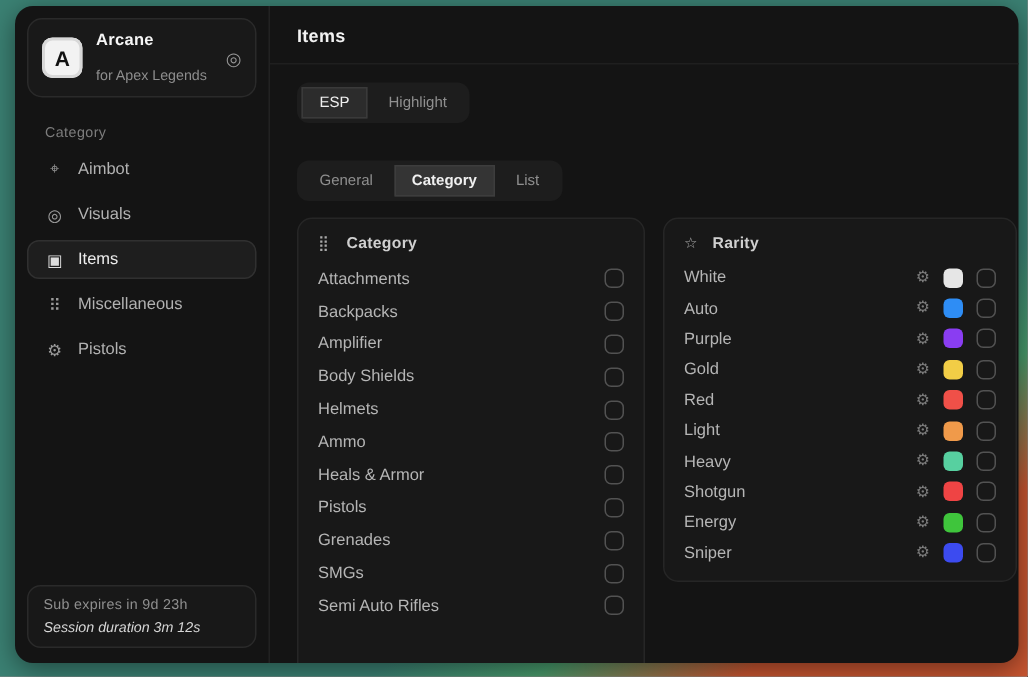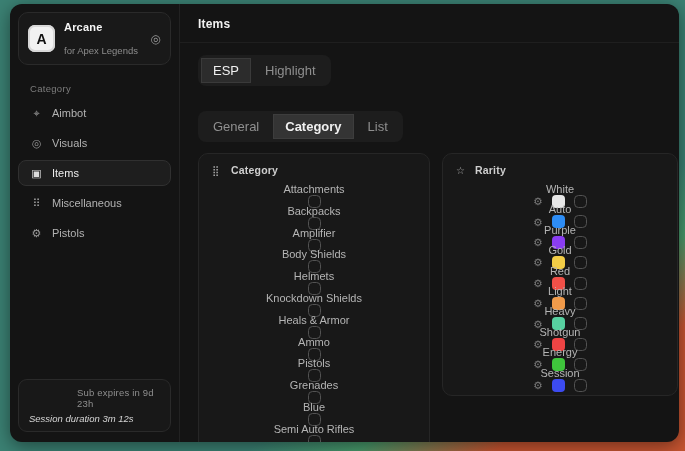--- a/index.html
+++ b/index.html
@@ -35,50 +35,50 @@
     border:1px solid transparent; border-radius:8px; color:#b2b2b2; font-size:11px; cursor:default;
   }
   .nav-item.selected { background:#1e1e1e; border-color:#303030; color:#ededed; }
   .nav-icon { width:13px; font-size:11px; color:#9a9a9a; text-align:center; }
   .nav-item.selected .nav-icon { color:#dcdcdc; }
   .side-spacer { flex:1; }
   .session-card {
     border:1px solid #2a2a2a; border-radius:9px; background:#181818;
     padding:7px 10px; margin-bottom:2px;
   }
-  .session-l1 { color:#8f8f8f; font-size:9.5px; letter-spacing:.2px;margin-left:48px; }
+  .session-l1 { color:#8f8f8f; font-size:9.5px; letter-spacing:.2px; }
   .session-l2 { color:#d6d6d6; font-size:9.5px; margin-top:4px;font-style:italic; }
   
   .main { flex:1; border-left:1px solid #222; display:flex; flex-direction:column; }
   .main-header { padding:13px 18px 11px; border-bottom:1px solid #1f1f1f; }
   .main-title { color:#f2f2f2; font-size:12px; font-weight:bold; letter-spacing:.2px; }
   .controls { padding:12px 18px 0; }
   .seg {
     display:inline-flex; background:#1d1d1d; border-radius:8px; padding:3px; gap:2px;
   }
   .seg-btn {
-    font-size:13px; color:#8f8f8f; padding:4px 11px; border-radius:0;
+    font-size:10px; color:#8f8f8f; padding:4px 11px; border-radius:0;
     border:1px solid transparent; background:transparent; cursor:default;
     font-family:"Liberation Sans", sans-serif;
   }
   .seg-btn.on { background:#2c2c2c; border-color:#3a3a3a; color:#f0f0f0; }
   .tabs-row { margin-top:13px; }
   .tabs-row .seg-btn.on { background:#343434; border-color:#3d3d3d; font-weight:bold; }
   .panels { display:flex; gap:12px; padding:11px 18px 0; align-items:flex-start; }
   .panel {
     background:#181818; border:1px solid #262626; border-radius:10px;
     padding:10px 13px 8px; width:232px;
   }
   .panel.tall { height:352px; }
   .panel-head { display:flex; align-items:center; gap:7px; margin-bottom:7px; }
   .panel-head-icon { color:#a8a8a8; font-size:10px; width:12px; }
   .panel-head-label { color:#cfcfcf; font-size:10.5px; font-weight:bold; letter-spacing:.2px; }
   .row {
     display:flex; align-items:center; justify-content:space-between; height:21.8px;
-    color:#b5b5b5; font-size:11px;flex-direction:column;
+    color:#b5b5b5; font-size:11px;
   }
   .rarity-panel { width:236px; }
   .rarity-panel .row { height:20.4px;align-items:center; }
   .row-right { display:flex; align-items:center; gap:9px; }
   .checkbox {
     width:13px; height:13px; border:1.5px solid #525252; border-radius:4.5px;
     background:transparent; flex:none; cursor:default;
   }
   .swatch { width:13px; height:13px; border-radius:4px; flex:none; }
   .gear-mini { color:#7c7c7c; font-size:10.5px; line-height:1; cursor:default; }
@@ -177,41 +177,37 @@
             </div>
             <div class="row">
               <span>Body Shields</span>
               <span class="checkbox"></span>
             </div>
             <div class="row">
               <span>Helmets</span>
               <span class="checkbox"></span>
             </div>
             <div class="row">
-              <span>Knockdown Shields</span>
+              <span>Ammo</span>
               <span class="checkbox"></span>
             </div>
             <div class="row">
               <span>Heals &amp; Armor</span>
               <span class="checkbox"></span>
             </div>
             <div class="row">
-              <span>Ammo</span>
-              <span class="checkbox"></span>
-            </div>
-            <div class="row">
               <span>Pistols</span>
               <span class="checkbox"></span>
             </div>
             <div class="row">
               <span>Grenades</span>
               <span class="checkbox"></span>
             </div>
             <div class="row">
-              <span>Blue</span>
+              <span>SMGs</span>
               <span class="checkbox"></span>
             </div>
             <div class="row">
               <span>Semi Auto Rifles</span>
               <span class="checkbox"></span>
             </div>
             <div class="row">
               
               
             </div>
@@ -291,21 +287,21 @@
             </div>
             <div class="row">
               <span>Energy</span>
               <span class="row-right">
                 <span class="gear-mini">⚙</span>
                 <span class="swatch" style="background: rgb(63, 197, 60);"></span>
                 <span class="checkbox"></span>
               </span>
             </div>
             <div class="row">
-              <span>Session</span>
+              <span>Sniper</span>
               <span class="row-right">
                 <span class="gear-mini">⚙</span>
                 <span class="swatch" style="background: rgb(60, 75, 240);"></span>
                 <span class="checkbox"></span>
               </span>
             </div>
           </div>
       </div>
 
     </div>

